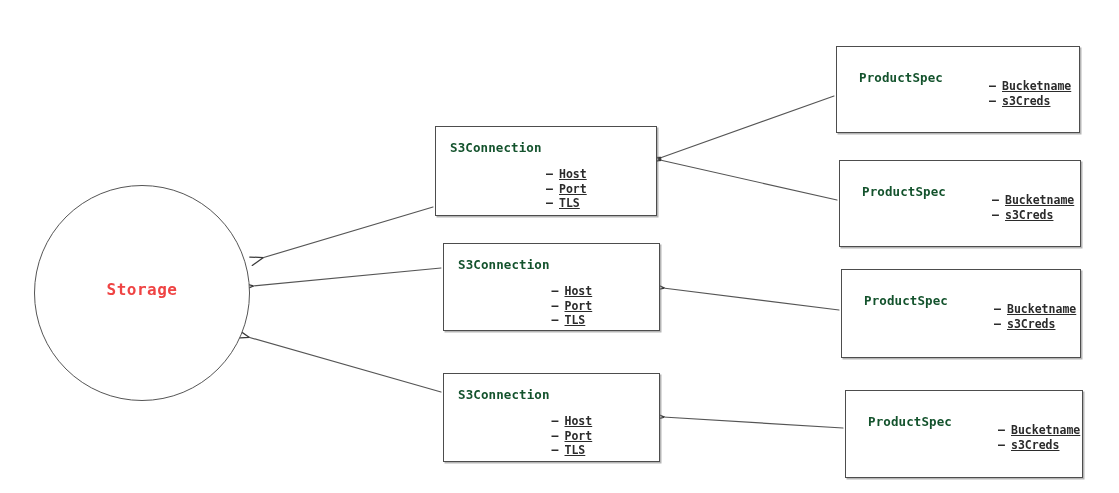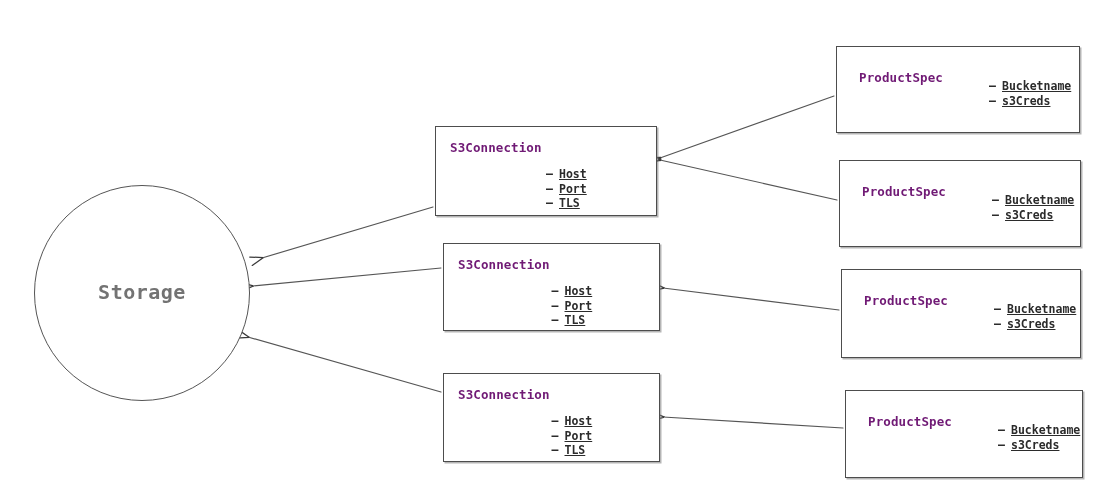--- a/index.html
+++ b/index.html
@@ -28,21 +28,21 @@
     background: #ffffff;
     border: 1.3px solid #4d4d4d;
     box-shadow: 1.5px 1.5px 0 rgba(120,120,120,0.55);
   }
   .node-title {
     position: absolute;
     left: 14px;
     top: 13px;
     font-size: 12.5px;
     font-weight: 700;
-    color: #701a75;
+    color: #14532d;
     letter-spacing: 0.1px;
     white-space: nowrap;
   }
   .node-attrs {
     position: absolute;
     left: 50%;
     top: 40px;
     font-size: 11.5px;
     font-weight: 700;
     color: #2b2b2b;
@@ -62,23 +62,23 @@
     position: absolute;
     box-sizing: border-box;
     border: 1.4px solid #555555;
     border-radius: 50%;
     background: #ffffff;
   }
   .circle-label {
     position: absolute;
     width: 100%;
     text-align: center;
-    font-size: 20px;
+    font-size: 16px;
     font-weight: 700;
-    color: #737373;
+    color: #ef4444;
     letter-spacing: 0.5px;
   }
   .ps-title { left: 22px; top: 23px; }
   .ps-attrs { left: 152px; top: 32px; }
 </style>
 </head>
 <body>
 
 <div id="canvas">
 

